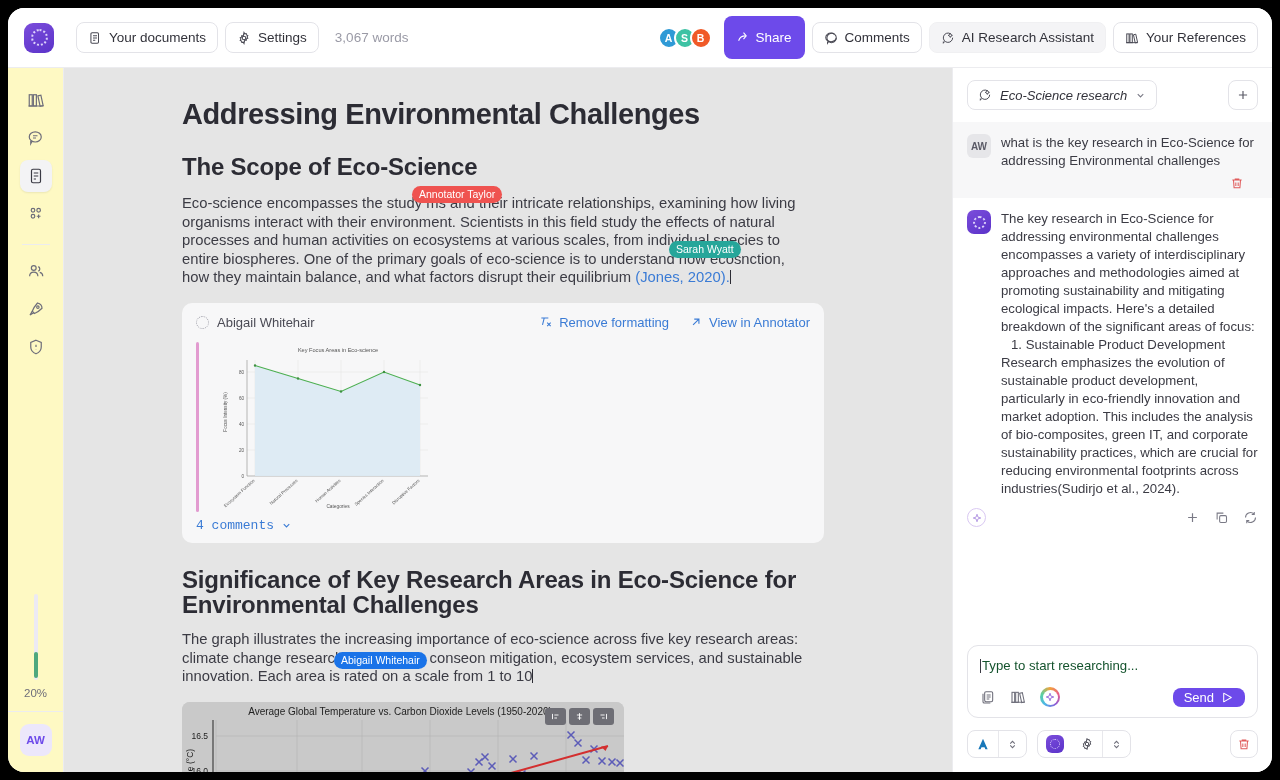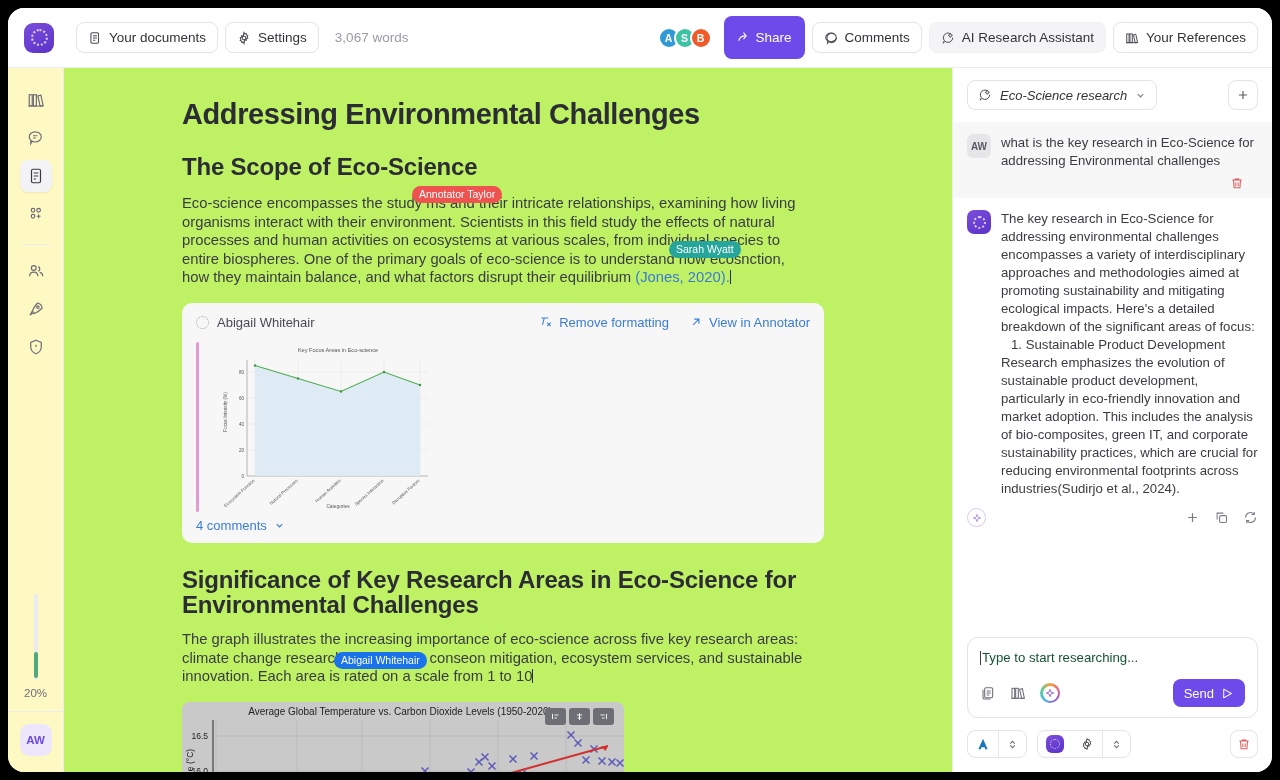--- a/index.html
+++ b/index.html
@@ -95,21 +95,21 @@
   .rail-div { width: 100%; height: 1px; background: #ececef; margin-bottom: 12px; }
   .userchip {
     width: 32px; height: 32px; border-radius: 9px;
     background: #ece7fb; color: #6d4aea;
     font-size: 11.5px; font-weight: bold;
     display: flex; align-items: center; justify-content: center;
     margin-bottom: 16px; cursor: pointer;
   }
 
   
-  .docwrap { flex: 1 1 auto; overflow: hidden; background: #bef264; position: relative; }
+  .docwrap { flex: 1 1 auto; overflow: hidden; background: #e5e5e5; position: relative; }
   .doc { padding: 30px 0 0 118px; }
   h1.doc-title { font-size: 29px; color: #2c2c34; letter-spacing: -.4px; margin-bottom: 22px; }
   h2.doc-h2 { font-size: 24px; color: #2c2c34; margin-bottom: 13px; letter-spacing: -.2px; }
   p.doc-p {
     font-size: 14.8px; line-height: 18.6px; color: #3b3b44;
     width: 632px; position: relative;
   }
   a.cite { color: #3a7bd5; text-decoration: none; }
   .caret { display:inline-block; width:1px; height:14px; background:#2c2c34; vertical-align:-2px; }
   .tag {
@@ -124,21 +124,21 @@
     background: #f7f7f8; border-radius: 10px;
     padding: 12px 14px 10px 14px;
   }
   .card-head { display: flex; align-items: center; }
   .card-owner { display: flex; align-items: center; gap: 8px; font-size: 13px; color: #4a4a54; }
   .dotring { width: 13px; height: 13px; border-radius: 50%; border: 1.6px dotted #9b9ba6; }
   .card-actions { margin-left: auto; display: flex; align-items: center; gap: 20px; }
   .clink { display: flex; align-items: center; gap: 6px; font-size: 13px; color: #3a7bd5; cursor: pointer; }
   .chartbox { display: flex; margin-top: 12px; }
   .pinkbar { width: 3px; background: #e29bd0; border-radius: 2px; flex: 0 0 3px; margin-right: 14px; }
-  .comments { font-size: 13px; color: #3a7bd5; display: flex; align-items: center; gap: 7px; margin-top: 6px; cursor: pointer; }
+  .comments { font-size: 13px; color: #3a7bd5; display: flex; align-items: center; gap: 7px; margin-top: 6px; cursor: pointer; font-family: Liberation Mono, monospace; }
 
   
   .minichart { width: 260px; height: 170px; }
 
   
   .scatter-card {
     margin-top: 16px; width: 442px; height: 88px;
     background: #c9c9c9; border-radius: 8px 8px 0 0;
     overflow: hidden; position: relative;
   }
@@ -203,21 +203,21 @@
   .composer {
     border: 1px solid #e3e3e8; border-radius: 11px;
     padding: 12px 12px 10px 12px; background: #fff;
   }
   .composer-input { font-size: 13.2px; color: #14532d; display: flex; align-items: center; }
   .composer-caret { width: 1px; height: 14px; background: #3b3b44; margin-right: 1px; }
   .composer-bottom { display: flex; align-items: center; gap: 14px; margin-top: 14px; color: #6e6e7a; }
   .sendbtn {
     margin-left: auto; display: inline-flex; align-items: center; gap: 7px;
     background: #6d4aea; color: #fff; border: none; border-radius: 8px;
-    height: 28px; padding: 0 11px; font-size: 13px; cursor: pointer;
+    height: 19px; padding: 0 11px; font-size: 13px; cursor: pointer;
   }
   .rainbow {
     width: 20px; height: 20px; border-radius: 50%;
     background: conic-gradient(#f2a33c,#e85b8a,#8a5bd8,#4bb7e8,#5ad1a0,#f2a33c);
     display: flex; align-items: center; justify-content: center; cursor: pointer;
   }
   .rainbow i { width: 15px; height: 15px; border-radius: 50%; background: #fff;
     display: flex; align-items: center; justify-content: center; font-style: normal; }
   .footerbar { display: flex; align-items: center; gap: 10px; padding: 12px 14px 14px 14px; }
   .group {

